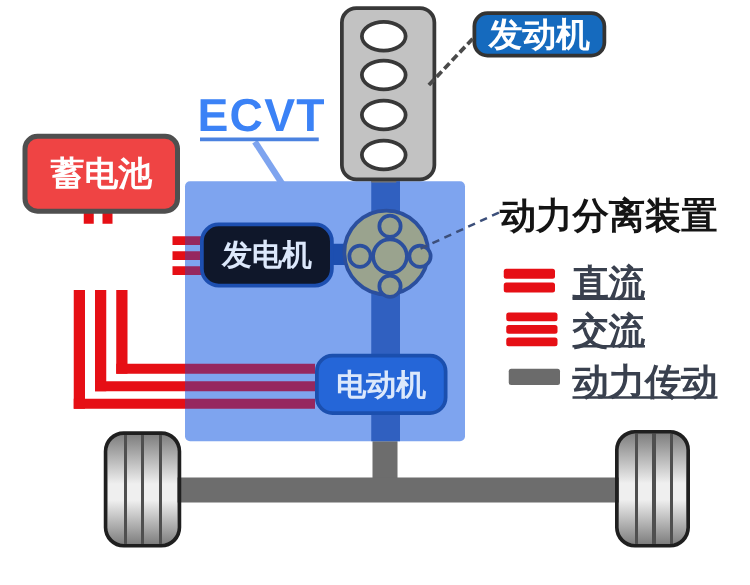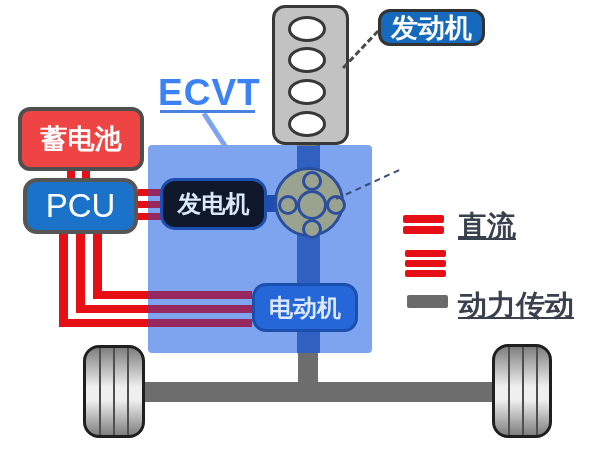--- a/index.html
+++ b/index.html
@@ -118,39 +118,38 @@
     <div class="gear" style="left:1px;top:25px;width:20px;height:20px;"></div>
     <div class="gear" style="left:49px;top:25px;width:20px;height:20px;"></div>
   </div>
   <div class="abs box-label motor">
     <span>电动机</span>
   </div>
 
   <div class="abs box-label battery">
     <span>蓄电池</span>
   </div>
-  <div class="abs box-label pcu">
-    <span>PCU</span>
-  </div>
 
   <div class="abs ecvt-label">ECVT</div>
   <div class="abs ecvt-underline"></div>
   <div class="abs ecvt-callout"></div>
 
   <div class="abs box-label engine-label">
     <span>发动机</span>
   </div>
   <div class="abs dash" style="left:342px;top:67px;width:51px;transform:rotate(-46.6deg);"></div>
 
   <div class="abs dash" style="left:336px;top:198px;width:69px;transform:rotate(-24.7deg);border-top-width:2.5px;border-top-color:#3c4f7a;"></div>
+  <div class="abs ps-label">动力分离装置</div>
 
   <div class="abs leg-bar red" style="left:403px;top:215px;width:41px;height:8px;"></div>
   <div class="abs leg-bar red" style="left:403px;top:226px;width:41px;height:8px;"></div>
   <div class="abs leg-text" style="left:458px;top:207px;">直流</div>
 
   <div class="abs leg-bar red" style="left:405px;top:250px;width:41px;height:7px;"></div>
   <div class="abs leg-bar red" style="left:405px;top:260px;width:41px;height:7px;"></div>
   <div class="abs leg-bar red" style="left:405px;top:270px;width:41px;height:7px;"></div>
+  <div class="abs leg-text" style="left:458px;top:245px;">交流</div>
 
   <div class="abs leg-bar" style="left:407px;top:295px;width:41px;height:13px;background:#6b6b6b;"></div>
   <div class="abs leg-text" style="left:458px;top:286px;">动力传动</div>
 
 </div>
 
 </body></html>

